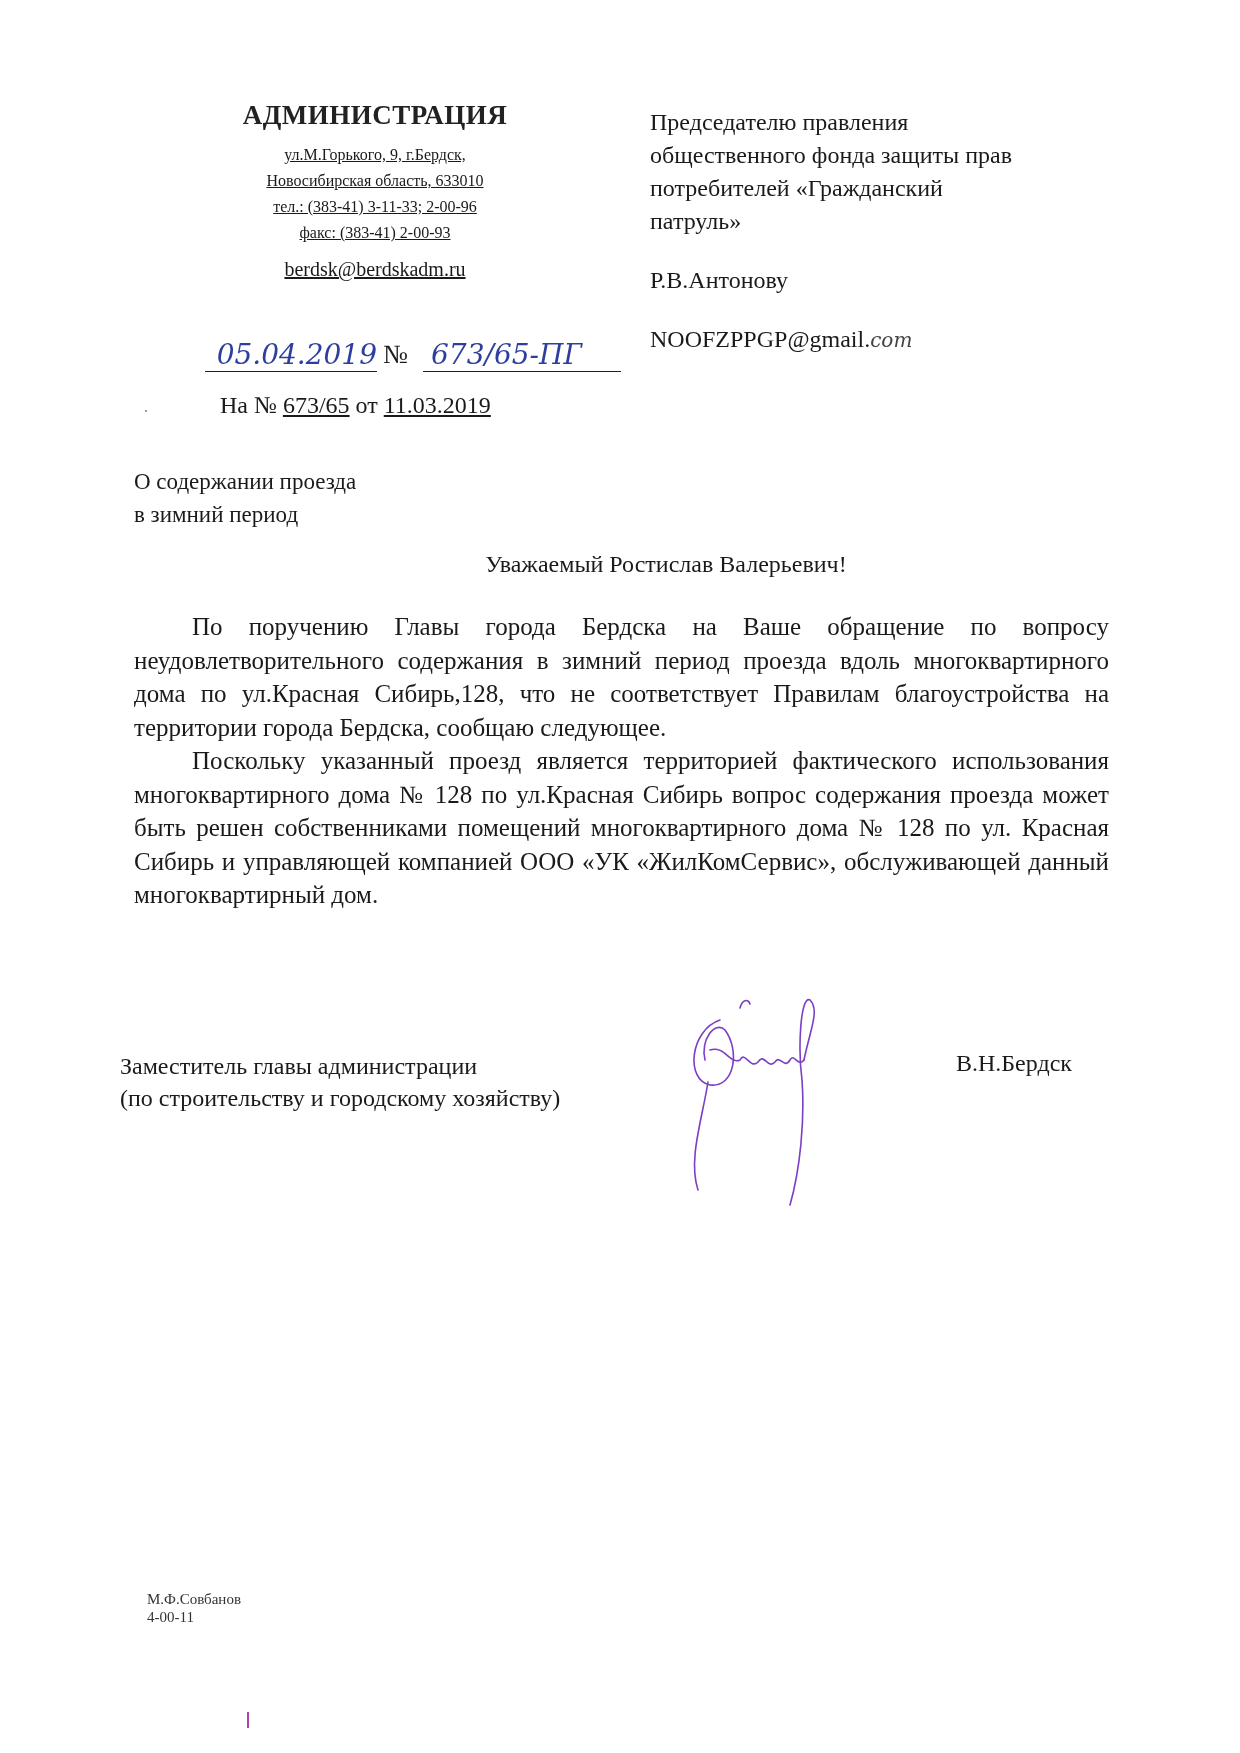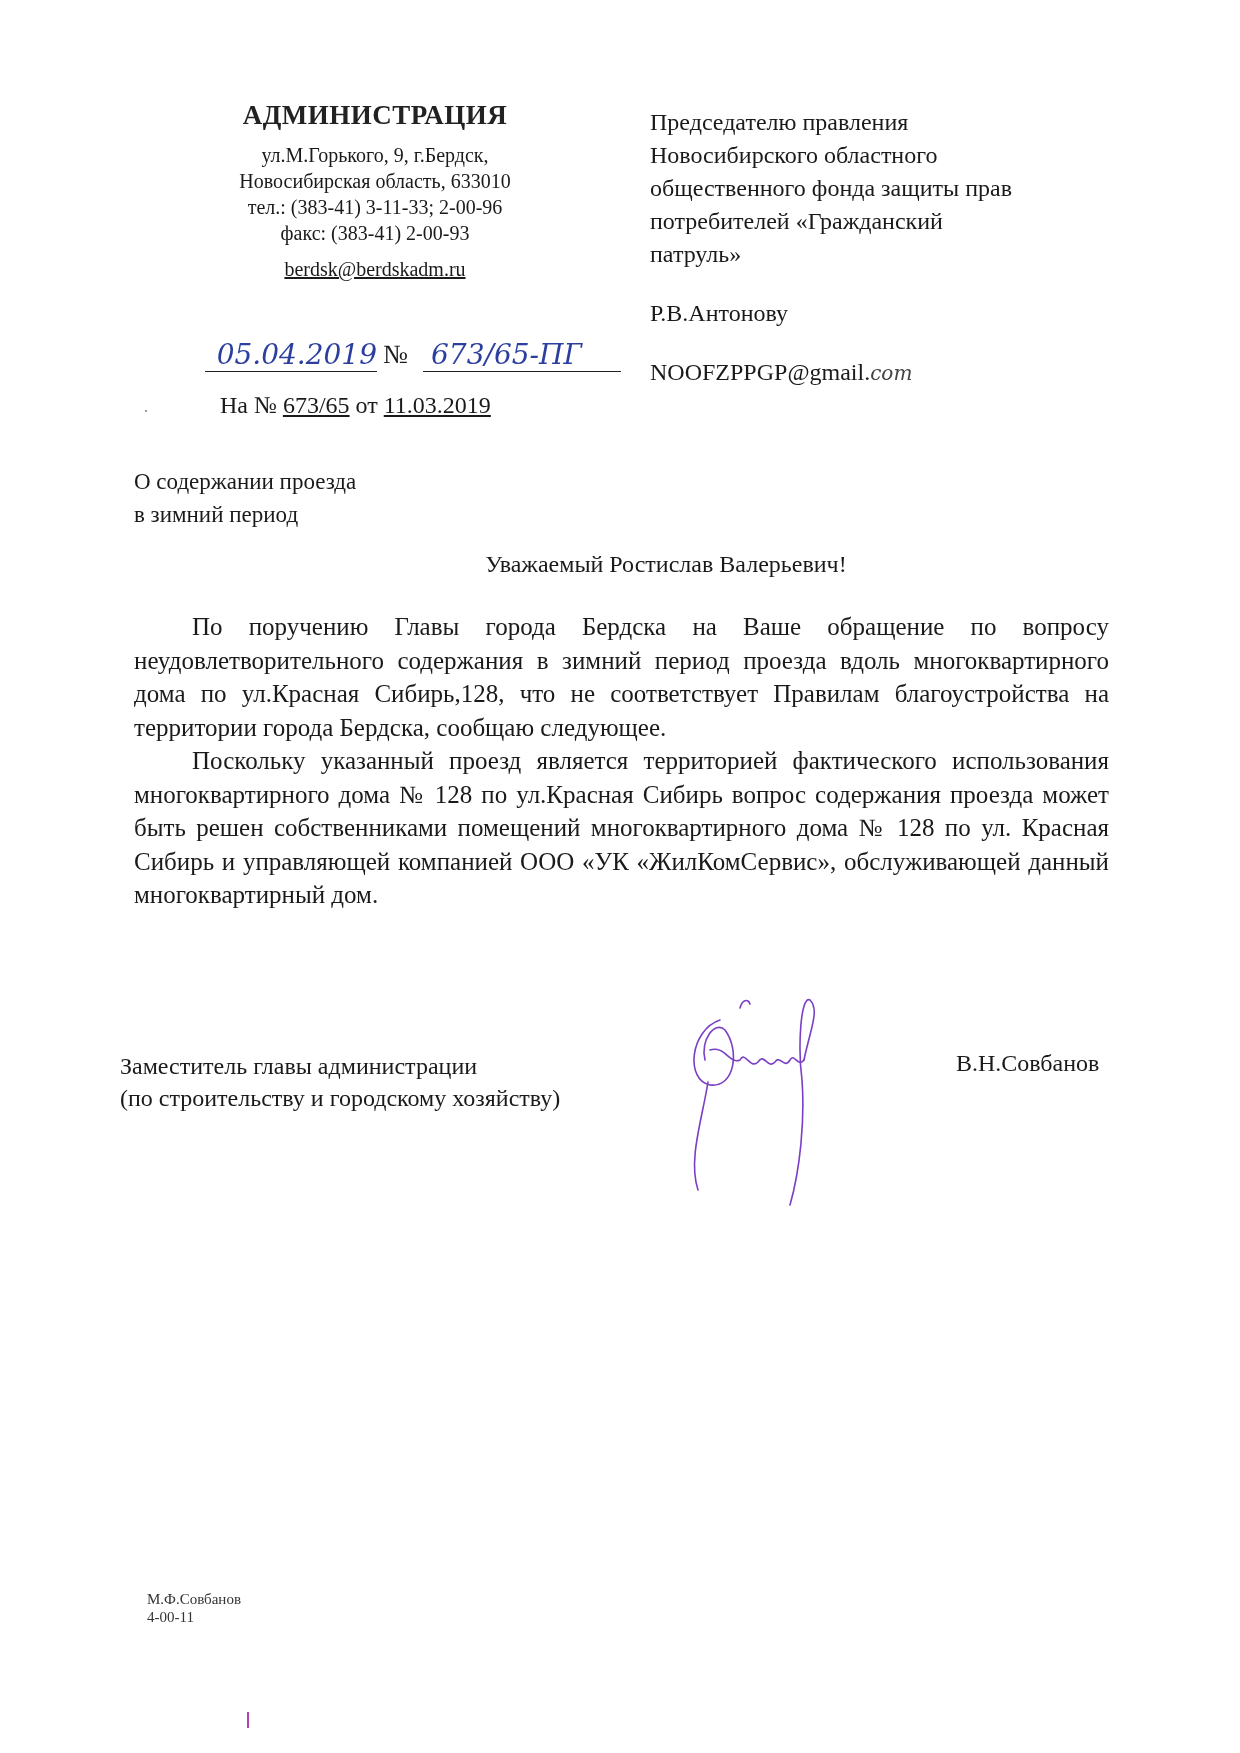--- a/index.html
+++ b/index.html
@@ -1,21 +1,21 @@
 <!DOCTYPE html>
 <html><head>
 <meta charset="utf-8">
 <style>
   html, body { margin: 0; padding: 0; background: #ffffff; }
   body { width: 1240px; height: 1753px; position: relative; overflow: hidden;
          font-family: "Liberation Serif", serif; color: #1a1a1a; }
   .abs { position: absolute; }
   .sender { left: 190px; top: 98px; width: 370px; text-align: center; }
   .org-name { font-weight: bold; font-size: 27px; line-height: 34px; letter-spacing: 0.5px; color: #222; }
-  .addr { font-size: 20px; line-height: 26px; margin-top: 10px; }
+  .addr { font-size: 16px; line-height: 26px; margin-top: 10px; text-decoration: underline; }
   .email { font-size: 20px; text-decoration: underline; margin-top: 12px; }
   .regline { position: absolute; left: 205px; top: 338px; width: 440px; height: 40px; }
   .hand { font-family: "DejaVu Serif", serif; font-style: italic; color: #2c3f9e; font-size: 28px; }
   .reg-date { position: absolute; left: 0; top: 0; width: 172px; border-bottom: 1.5px solid #222; text-align: right; }
   .reg-no-sign { position: absolute; left: 178px; top: 2px; font-size: 26px; }
   .reg-num { position: absolute; left: 218px; top: 0; width: 190px; border-bottom: 1.5px solid #222; text-align: left; padding-left: 8px; }
   .ref { left: 220px; top: 392px; font-size: 24px; }
   .ref u { text-decoration: underline; }
   .recipient { left: 650px; top: 106px; width: 440px; font-size: 24px; line-height: 33px; }
   .rec-name { margin-top: 26px; }
@@ -56,21 +56,20 @@
 
 <div class="abs ref">
   <span>На №</span>
   <u>673/65</u>
   <span>от</span>
   <u>11.03.2019</u>
 </div>
 
 <div class="abs recipient">
   <div>Председателю правления</div>
-  <div>Новосибирского областного</div>
   <div>общественного фонда защиты  прав</div>
   <div>потребителей «Гражданский</div>
   <div>патруль»</div>
   <div class="rec-name">Р.В.Антонову</div>
   <div class="rec-email">
     <span>NOOFZPPGP@gmail.</span><span class="hand2">com</span>
   </div>
 </div>
 
 <div class="abs subject">
@@ -93,20 +92,20 @@
 <svg class="abs signature" viewBox="0 0 190 220">
   <g fill="none" stroke="#7a3fc4" stroke-width="1.6" stroke-linecap="round">
     <path d="M40 30 C 10 40, 5 90, 30 95 C 55 98, 60 60, 45 40 C 35 30, 20 50, 25 70"></path>
     <path d="M30 60 C 45 55, 50 75, 60 70 C 65 60, 70 80, 78 72 C 84 62, 88 80, 95 72 C 100 64, 104 80, 110 70 C 114 62, 118 78, 124 70"></path>
     <path d="M124 70 C 130 40, 140 20, 130 10 C 120 5, 118 60, 122 90 C 125 130, 120 180, 110 215"></path>
     <path d="M28 92 C 22 130, 8 170, 18 200"></path>
     <path d="M60 18 C 62 10, 68 8, 70 14"></path>
   </g>
 </svg>
 
-<div class="abs sign-right">В.Н.Совбанов</div>
+<div class="abs sign-right">В.Н.Бердск</div>
 
 <div class="abs performer">
   <div>М.Ф.Совбанов</div>
   <div>4-00-11</div>
 </div>
 
 <div class="abs mark"></div>
 
 </body></html>

